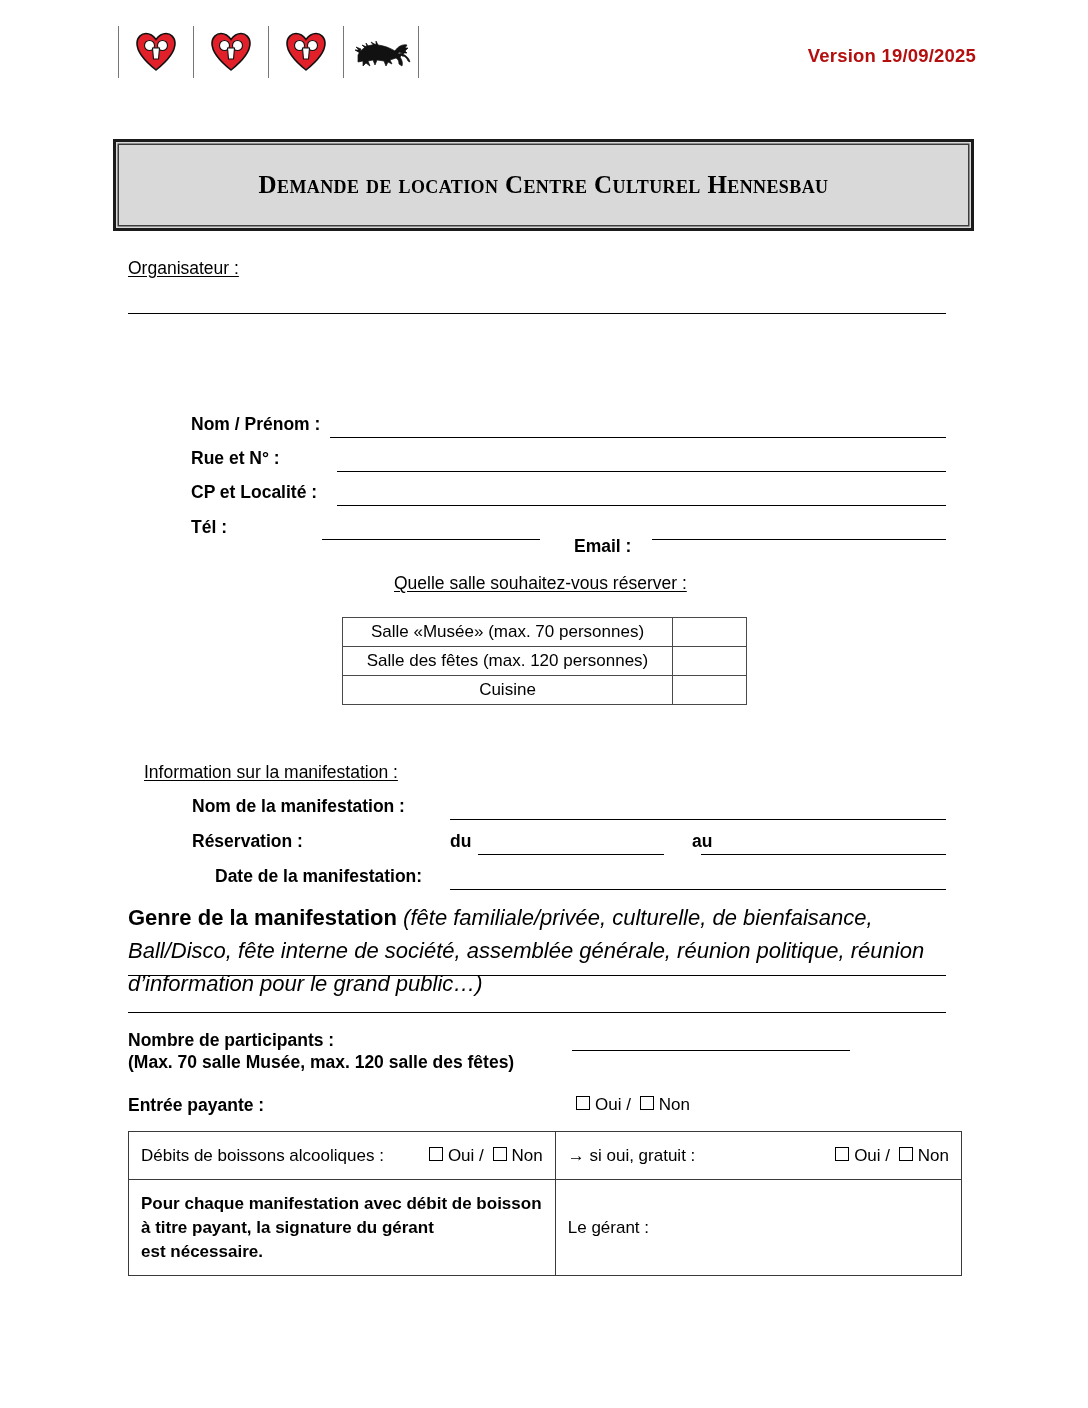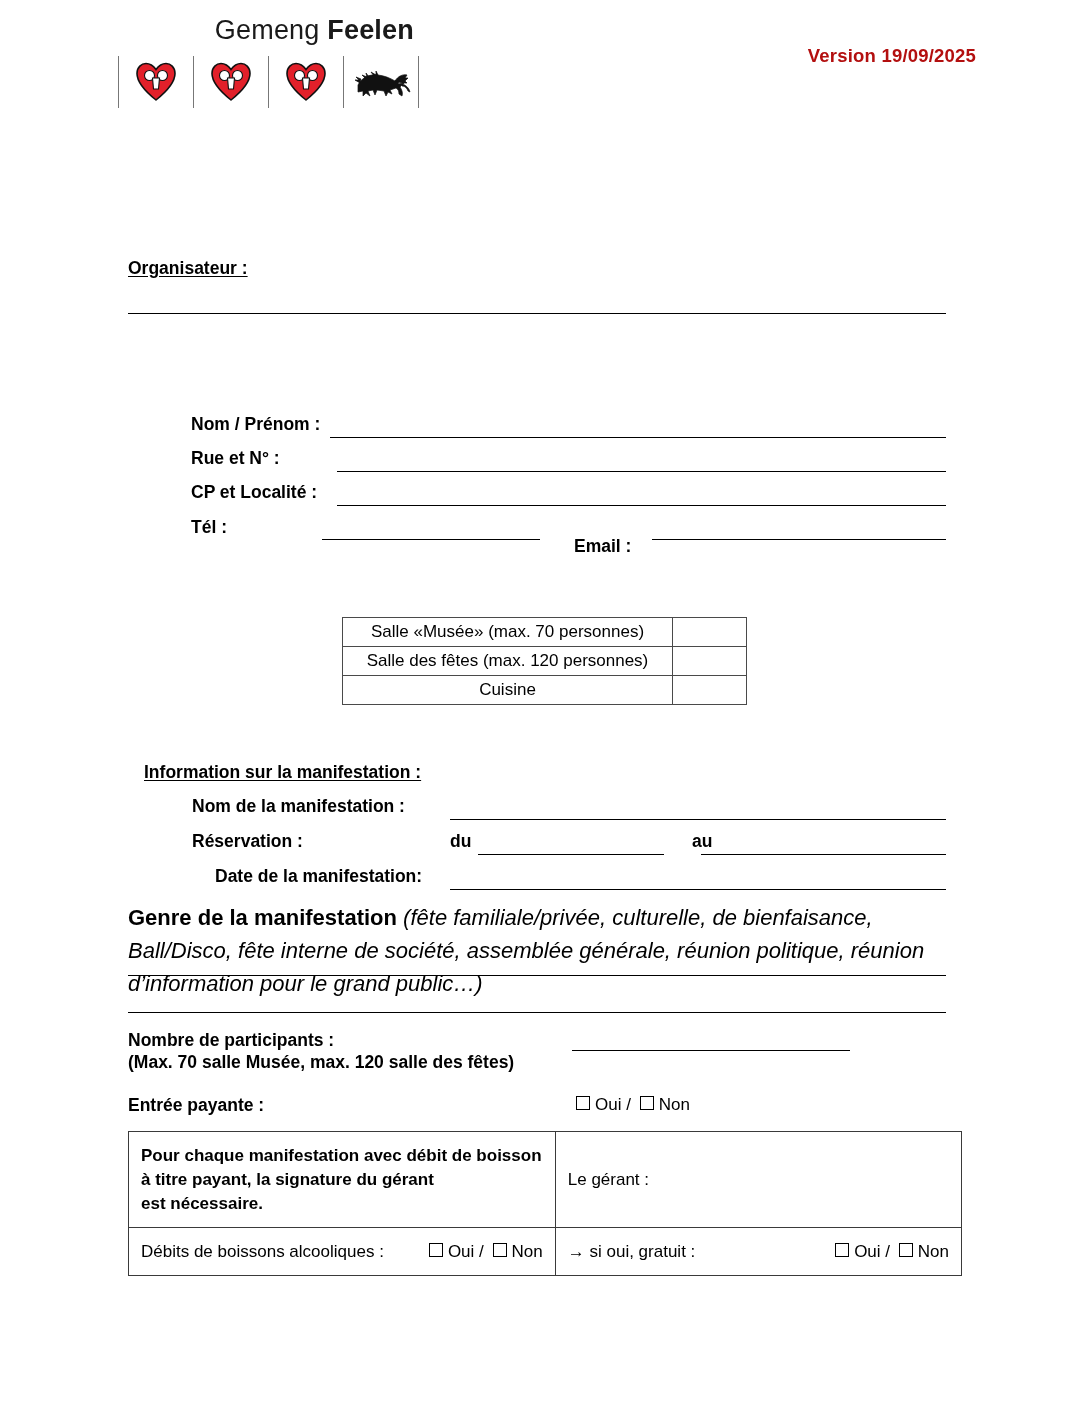--- a/index.html
+++ b/index.html
@@ -101,21 +101,21 @@
     position: absolute;
     left: 0;
     top: 0;
     width: 1088px;
     height: 1408px;
   }
   .abs { position: absolute; }
 
   .lbl-bold-ul {
     font-size: 17.5px;
-    font-weight: 700;
+    font-weight: 400;
     text-decoration: underline;
     text-underline-offset: 2px;
     white-space: nowrap;
   }
   .lbl-bold {
     font-size: 17.5px;
     font-weight: 700;
     white-space: nowrap;
   }
   .lbl-reg {
@@ -194,24 +194,20 @@
   }
 </style>
 </head>
 <body>
 
 <div class="sheet">
 
   <div class="header">
 
     <div class="logo-block">
-      <div class="logo-wordmark">
-        <span class="w-light">Gemeng</span>
-        <span class="w-bold">Feelen</span>
-      </div>
 
       <div class="crest-row">
         <span class="crest-sep"></span>
 
         <span class="crest-cell">
           <svg width="42" height="40" viewBox="0 0 42 40" aria-hidden="true">
             <path d="M21 38 C6 26 2 17 2 11.5 C2 5 6.5 1.5 11 1.5 C15 1.5 18.5 4 21 7.5 C23.5 4 27 1.5 31 1.5 C35.5 1.5 40 5 40 11.5 C40 17 36 26 21 38 Z" fill="#e2202a" stroke="#111" stroke-width="1.6"></path>
             <circle cx="14.5" cy="13.5" r="5" fill="#fff" stroke="#111" stroke-width="1.1"></circle>
             <circle cx="27.5" cy="13.5" r="5" fill="#fff" stroke="#111" stroke-width="1.1"></circle>
             <path d="M17.5 16 L24.5 16 L23.5 27 L18.5 27 Z" fill="#fff" stroke="#111" stroke-width="1.1"></path>
@@ -255,40 +251,44 @@
           </svg>
         </span>
 
         <span class="crest-sep"></span>
       </div>
     </div>
 
     <div class="version-tag">Version 19/09/2025</div>
   </div>
 
+  <div class="title-box">
+    <span class="title-text">Demande de location Centre Culturel Hennesbau</span>
+  </div>
 
   <div class="abs lbl-bold-ul" style="left:128px; top:258px;">Organisateur :</div>
   <div class="abs rule" style="left:128px; top:313px; width:818px;"></div>
 
 
   <div class="abs lbl-reg" style="left:191px; top:414px;">Nom / Prénom :</div>
   <div class="abs rule-thin" style="left:330px; top:437px; width:616px;"></div>
 
   <div class="abs lbl-reg" style="left:191px; top:448px;">Rue et N° :</div>
   <div class="abs rule-thin" style="left:337px; top:471px; width:609px;"></div>
 
   <div class="abs lbl-reg" style="left:191px; top:482px;">CP et Localité :</div>
   <div class="abs rule-thin" style="left:337px; top:505px; width:609px;"></div>
 
   <div class="abs lbl-reg" style="left:191px; top:517px;">Tél :</div>
   <div class="abs rule-thin" style="left:322px; top:539px; width:218px;"></div>
 
   <div class="abs lbl-reg" style="left:574px; top:517px;margin-top:19px;">Email :</div>
   <div class="abs rule-thin" style="left:652px; top:539px; width:294px;"></div>
 
+  <div class="abs lbl-bold-ul" style="left:394px; top:573px;">Quelle salle souhaitez-vous réserver :</div>
 
   <table class="room-table">
     <tbody>
       <tr>
         <td class="name">Salle «Musée» (max. 70 personnes)</td>
         <td class="pick"></td>
       </tr>
       <tr>
         <td class="name">Salle des fêtes (max. 120 personnes)</td>
         <td class="pick"></td>
@@ -327,30 +327,20 @@
 
   <div class="abs lbl-reg" style="left:128px; top:1095px;">Entrée payante :</div>
   <div class="abs yn" style="left:576px; top:1095px;">
     <span class="cbx"></span><span>Oui</span>
     <span>/</span>
     <span class="cbx" style="margin-left:4px;"></span><span>Non</span>
   </div>
 
   <table class="bev-table">
     <tbody>
-      <tr>
-        <td class="bev-r2-left">
-          <div class="cell-txt-b">Pour chaque manifestation avec débit de boisson</div>
-          <div class="cell-txt-b">à titre payant, la signature du gérant</div>
-          <div class="cell-txt-b">est nécessaire.</div>
-        </td>
-        <td class="bev-r2-right">
-          <span class="cell-txt">Le gérant :</span>
-        </td>
-      </tr>
       <tr>
         <td class="bev-r1-left">
           <div class="cell-flex">
             <span class="cell-txt">Débits de boissons alcooliques :</span>
             <span class="yn">
               <span class="cbx"></span><span>Oui</span>
               <span>/</span>
               <span class="cbx" style="margin-left:4px;"></span><span>Non</span>
             </span>
           </div>
@@ -359,16 +349,26 @@
           <div class="cell-flex">
             <span class="cell-txt">→ si oui, gratuit :</span>
             <span class="yn">
               <span class="cbx"></span><span>Oui</span>
               <span>/</span>
               <span class="cbx" style="margin-left:4px;"></span><span>Non</span>
             </span>
           </div>
         </td>
       </tr>
+      <tr>
+        <td class="bev-r2-left">
+          <div class="cell-txt-b">Pour chaque manifestation avec débit de boisson</div>
+          <div class="cell-txt-b">à titre payant, la signature du gérant</div>
+          <div class="cell-txt-b">est nécessaire.</div>
+        </td>
+        <td class="bev-r2-right">
+          <span class="cell-txt">Le gérant :</span>
+        </td>
+      </tr>
     </tbody>
   </table>
 
 </div>
 
 </body></html>

